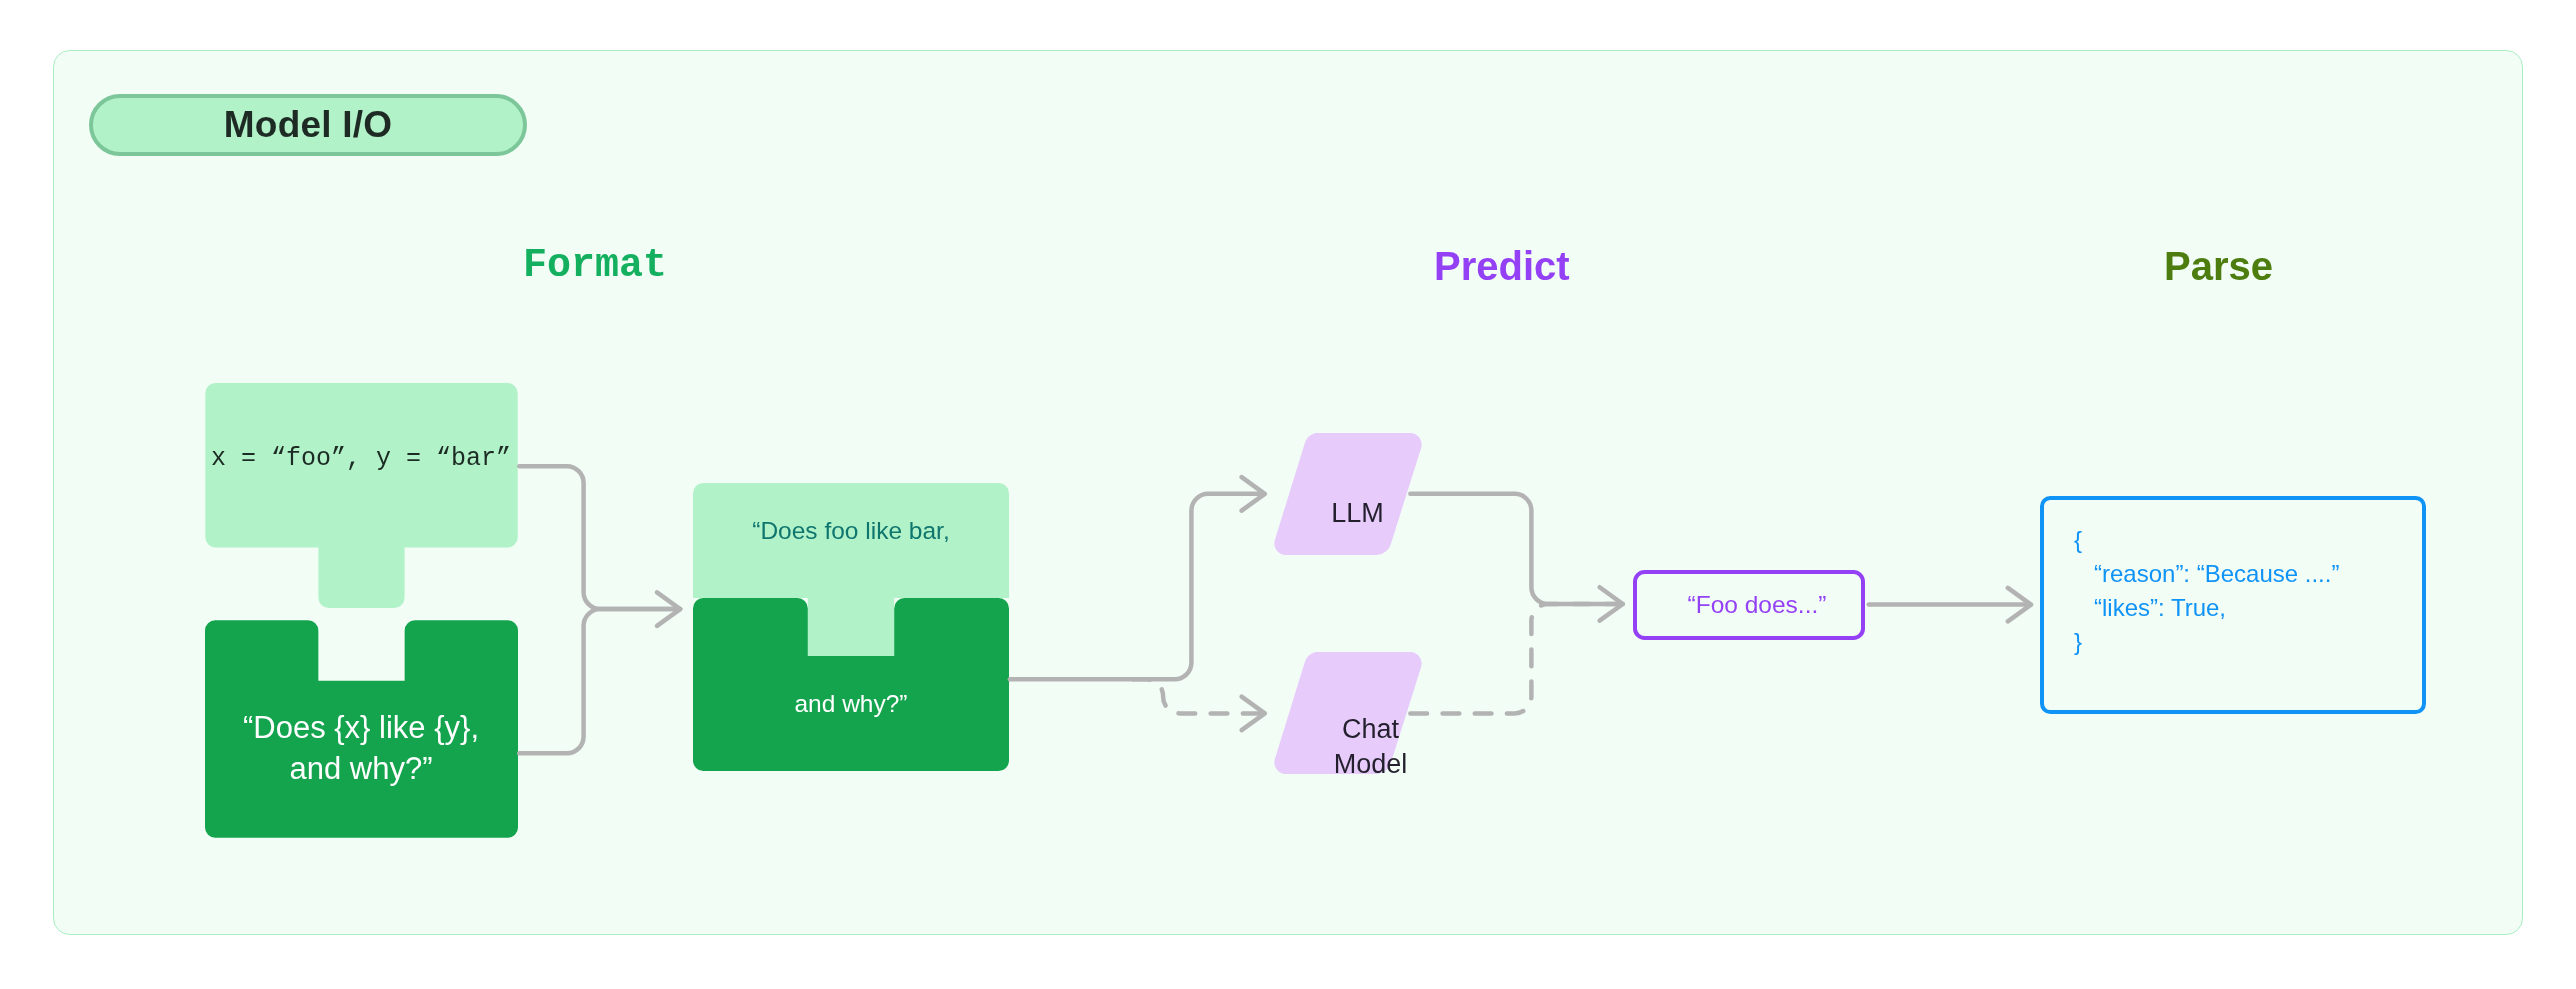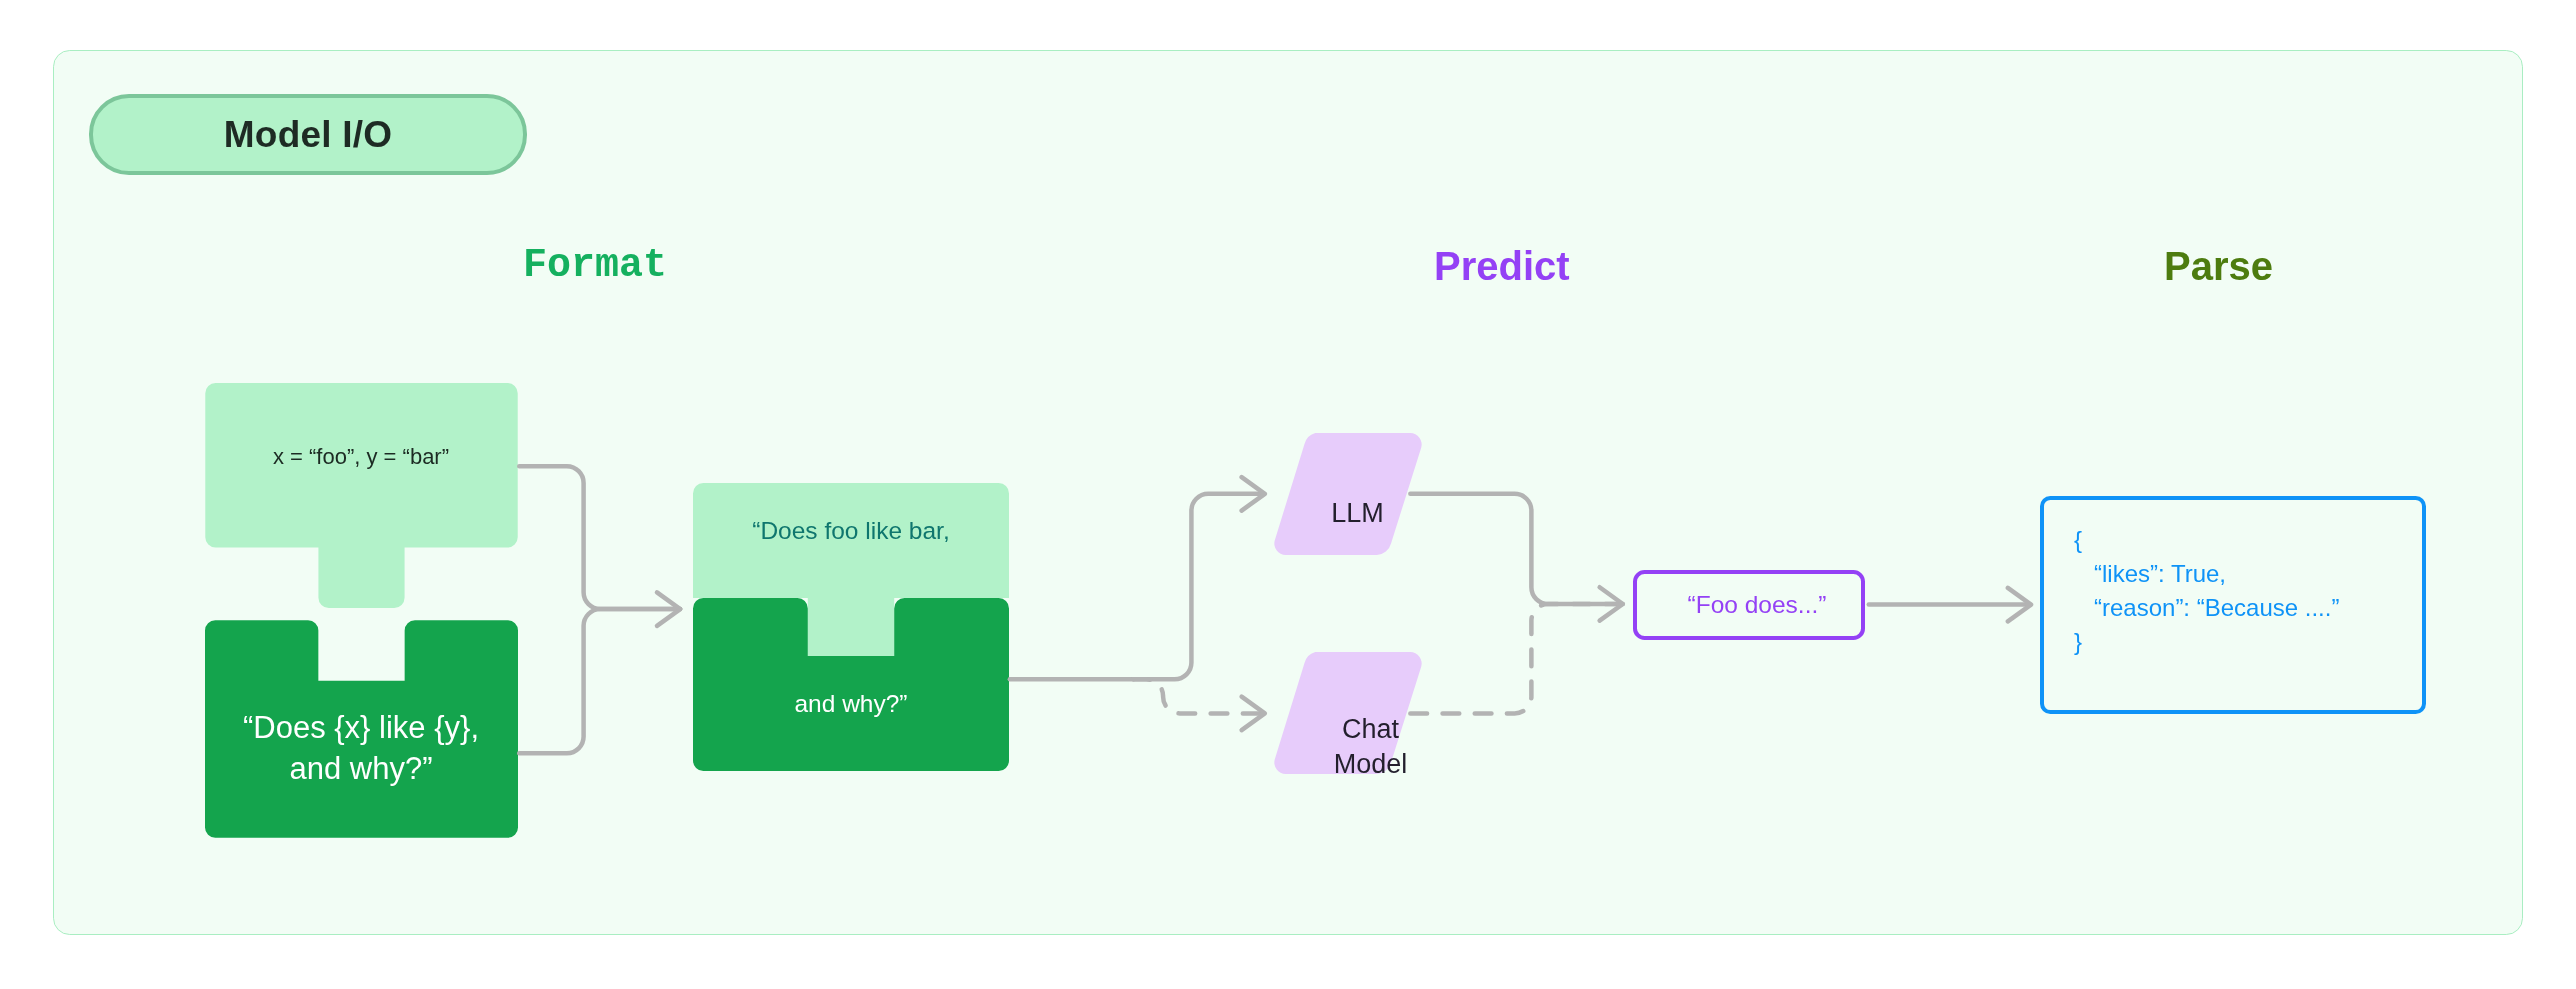--- a/index.html
+++ b/index.html
@@ -32,21 +32,21 @@
     border: 1.9px solid #a9eec2;
     border-radius: 16.7px;
   }
 
   
   .badge {
     position: absolute;
     left: 89px;
     top: 94px;
     width: 438px;
-    height: 81px;
+    height: 62px;
     box-sizing: border-box;
     background: #b2f2c9;
     border: 4.5px solid #7cc69a;
     border-radius: 40px;
     display: flex;
     align-items: center;
     justify-content: center;
   }
   .badge-label {
     font-size: 37px;
@@ -77,21 +77,21 @@
     position: absolute;
     text-align: center;
     line-height: 1.32;
     white-space: pre-line;
   }
 
   
   #puzzle-vars      { left: 205px; top: 383px; }
   #puzzle-vars-text {
     left: 205px; top: 442px; width: 312px;
-    font-size: 22px; color: #1c2b23;
+    font-size: 25px; color: #1c2b23; font-family: Liberation Mono, monospace;
   }
 
   
   #puzzle-template      { left: 205px; top: 620px; }
   #puzzle-template-text {
     left: 205px; top: 708px; width: 312px;
     font-size: 31px; color: #ffffff;
   }
 
   
@@ -265,22 +265,22 @@
   </div>
   <div class="para-label" id="para-chat-label">Chat
 Model</div>
 
   <div class="outline-box" id="box-completion">
     <span class="box-text">“Foo does...”</span>
   </div>
 
   <div class="outline-box" id="box-json">
     <div class="json-line">{</div>
+    <div class="json-line">   “reason”: “Because ....”</div>
     <div class="json-line">   “likes”: True,</div>
-    <div class="json-line">   “reason”: “Because ....”</div>
     <div class="json-line">}</div>
   </div>
 
   <svg id="wires" viewBox="0 0 4000 1536" width="2576" height="989">
 
     <path class="wire" d="M 806 724 H 880 A 26 26 0 0 1 906 750 V 920 A 26 26 0 0 0 932 946 H 1056"></path>
 
     <path class="wire" d="M 806 1170 H 880 A 26 26 0 0 0 906 1144 V 972 A 26 26 0 0 1 932 946 H 1056"></path>
 
     <path class="arrowhead" d="M 1020 920 L 1056 946 L 1020 972"></path>

